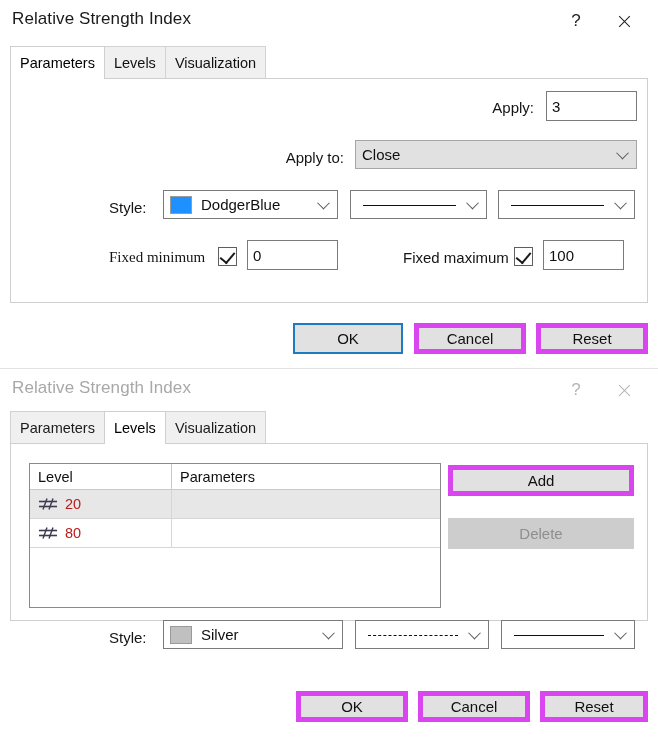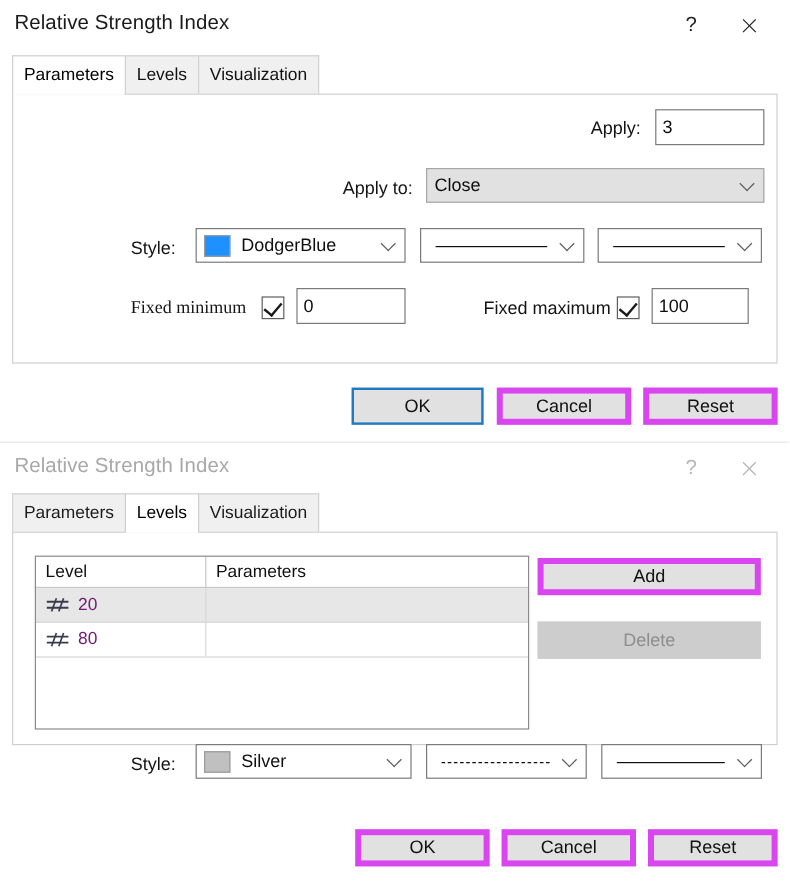--- a/index.html
+++ b/index.html
@@ -101,21 +101,21 @@
   .pushbtn.disabled { background: #cdcdcd; border-color: #cdcdcd; color: #8e8e8e; }
 
   
   .table { position: absolute; background: #ffffff; border: 1px solid #8a8a8a; overflow: hidden; }
   .thead { display: flex; height: 26px; border-bottom: 1px solid #c9c9c9; }
   .th { font-size: 14.5px; color: #101010; display: flex; align-items: center; padding-left: 8px; }
   .th.col-level { width: 142px; border-right: 1px solid #c9c9c9; }
   .th.col-desc { flex: 1; }
   .trow { display: flex; height: 29px; border-bottom: 1px solid #d6d6d6; }
   .trow.selected { background: #e7e7e7; }
-  .td { font-size: 14.5px; color: #701a75; display: flex; align-items: center; padding-left: 8px; }
+  .td { font-size: 14.5px; color: #b91c1c; display: flex; align-items: center; padding-left: 8px; }
   .td.col-level { width: 142px; border-right: 1px solid #d6d6d6; }
   .td.col-desc { flex: 1; }
   .lvl-icon { width: 20px; height: 14px; margin-right: 7px; flex: 0 0 auto; display: block; }
   .tfill { flex: 1; background: #fff; }
 </style>
 </head>
 <body>
 
 <div class="screen">
 

